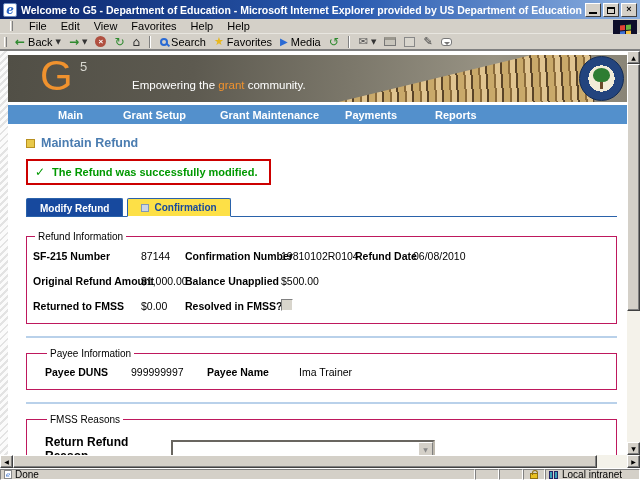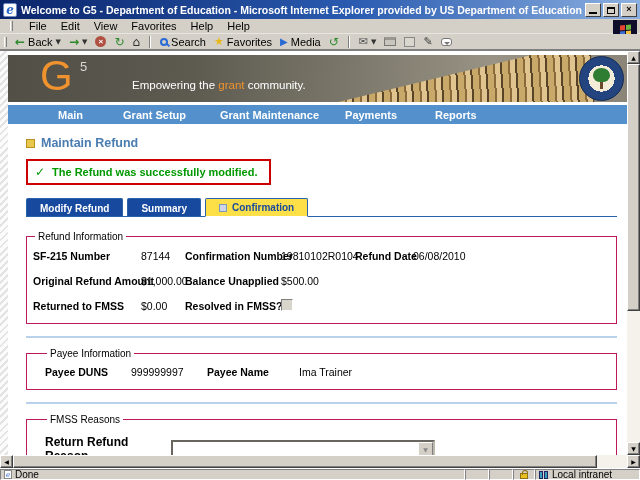--- a/index.html
+++ b/index.html
@@ -152,21 +152,21 @@
   .hs-right { position:absolute; right:0; top:0; width:13px; height:13px; }
 
   
   .statusbar { position:absolute; top:468px; left:0; width:640px; height:12px; background:#d4d0c8;
     border-top:1px solid #fff; display:flex; font-size:10px; }
   .spanel { border:1px solid; border-color:#808080 #fff #fff #808080; display:flex; align-items:center;
     gap:3px; padding:0 3px; overflow:hidden; }
   .sp-main { flex:1 1 auto; }
   .sp-a { width:24px; } .sp-b { width:24px; }
   .sp-lock { width:22px; justify-content:center; }
-  .sp-zone { width:105px; }
+  .sp-zone { width:95px; }
   .doc-icon { width:8px; height:9px; background:#fff; border:1px solid #888; color:#2a66c8;
     font-size:7px; line-height:8px; text-align:center; font-family:"DejaVu Serif",serif; font-style:italic; }
   .lock-body { width:8px; height:6px; background:#e8c020; border:1px solid #907010; position:relative; margin-top:3px; }
   .lock-body::before { content:""; position:absolute; top:-4px; left:1px; width:4px; height:4px;
     border:1px solid #907010; border-bottom:none; border-radius:3px 3px 0 0; }
   .zone-icon { width:10px; height:8px; display:grid; grid-template-columns:4px 4px; gap:1px; }
   .zone-icon i { background:#3aa0b8; border:1px solid #226; }
 </style>
 </head>
 <body>
@@ -291,23 +291,20 @@
         <div class="success-box">
           <span class="check g">✓</span>
           <span>The Refund was successfully modified.</span>
         </div>
       </div>
 
       <div class="tabs">
         <span class="tab">
             <span>Modify Refund</span>
           </span>
-        <span class="tab">
-            <span>Summary</span>
-          </span>
         <span class="tab active">
           <span class="tab-icon"></span>
           <span>Confirmation</span>
         </span>
       </div>
 
       <fieldset>
         <legend>Refund Information</legend>
         <div class="frow">
           <span class="lbl">SF-215 Number</span>

